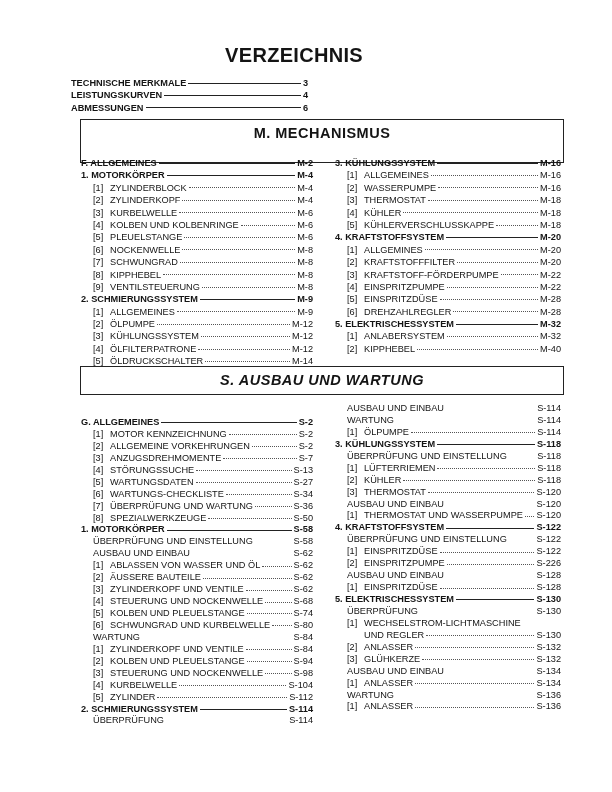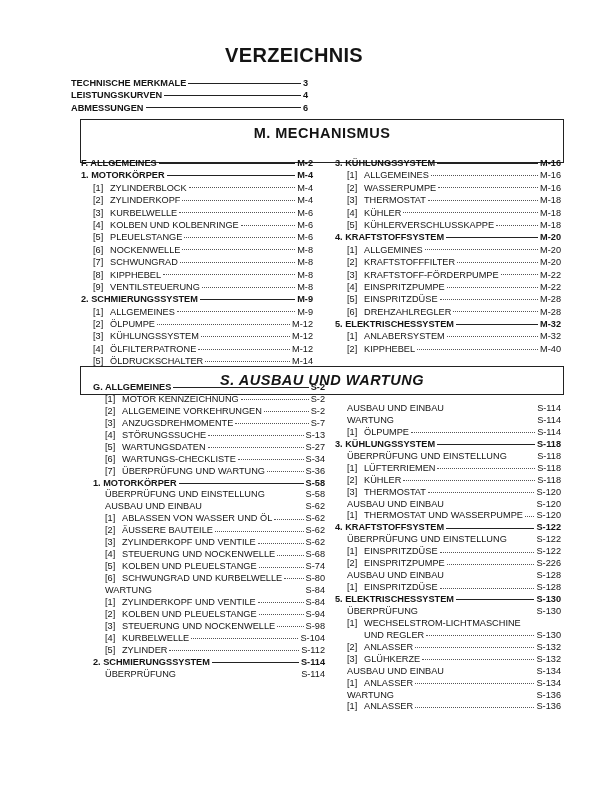--- a/index.html
+++ b/index.html
@@ -19,21 +19,21 @@
   .row.t .lbl { padding-left:12px; }
   .row.sub2 .lbl { padding-left:29px; }
   .nb { display:inline-block; width:17px; }
   .box { position:absolute; left:80px; width:484px; border:1.5px solid #222; box-sizing:border-box;
          text-align:center; font-weight:bold; font-size:14.5px; letter-spacing:0.5px; }
   .box1 { top:119px; height:44px; line-height:27px; }
   .box2 { top:366px; height:29px; line-height:26px;font-style:italic; }
   .col { position:absolute; }
   .m-left { left:81px; top:157px; width:232px; }
   .m-right { left:335px; top:157px; width:226px; }
-  .s-left { left:81px; top:382px; width:232px;margin-left:12px; }
+  .s-left { left:81px; top:417px; width:232px; }
   .s-right { left:335px; top:403px; width:226px; }
   .s-left .row, .s-right .row { line-height:11.95px; height:11.95px; }
 </style>
 </head>
 <body>
 
 <div class="title">VERZEICHNIS</div>
 
 <div class="intro">
   <div class="row h">
@@ -261,20 +261,25 @@
     <div class="row s">
       <span class="lbl"><span class="nb">[6]</span><span>WARTUNGS-CHECKLISTE</span></span>
       <span class="fill"></span>
       <span class="pg">S-34</span>
     </div>
     <div class="row s">
       <span class="lbl"><span class="nb">[7]</span><span>ÜBERPRÜFUNG UND WARTUNG</span></span>
       <span class="fill"></span>
       <span class="pg">S-36</span>
     </div>
+    <div class="row s">
+      <span class="lbl"><span class="nb">[8]</span><span>SPEZIALWERKZEUGE</span></span>
+      <span class="fill"></span>
+      <span class="pg">S-50</span>
+    </div>
     <div class="row h">
       <span class="lbl"><span>1. MOTORKÖRPER</span></span>
       <span class="fill"></span>
       <span class="pg">S-58</span>
     </div>
     <div class="row t">
       <span class="lbl"><span>ÜBERPRÜFUNG UND EINSTELLUNG</span></span>
       <span class="fill"></span>
       <span class="pg">S-58</span>
     </div>

